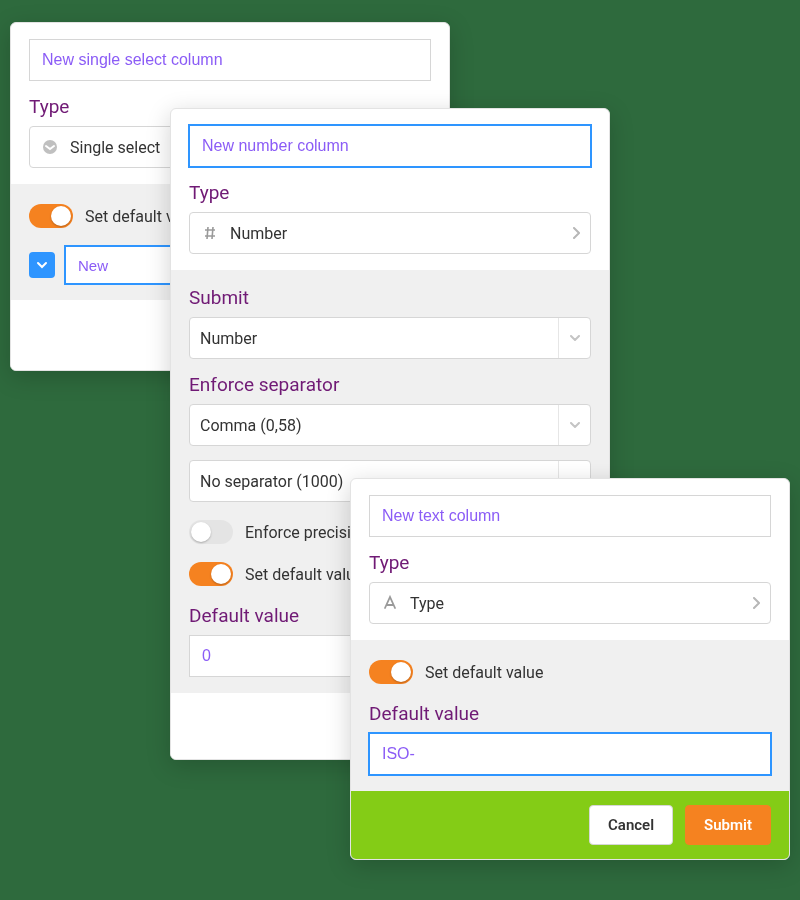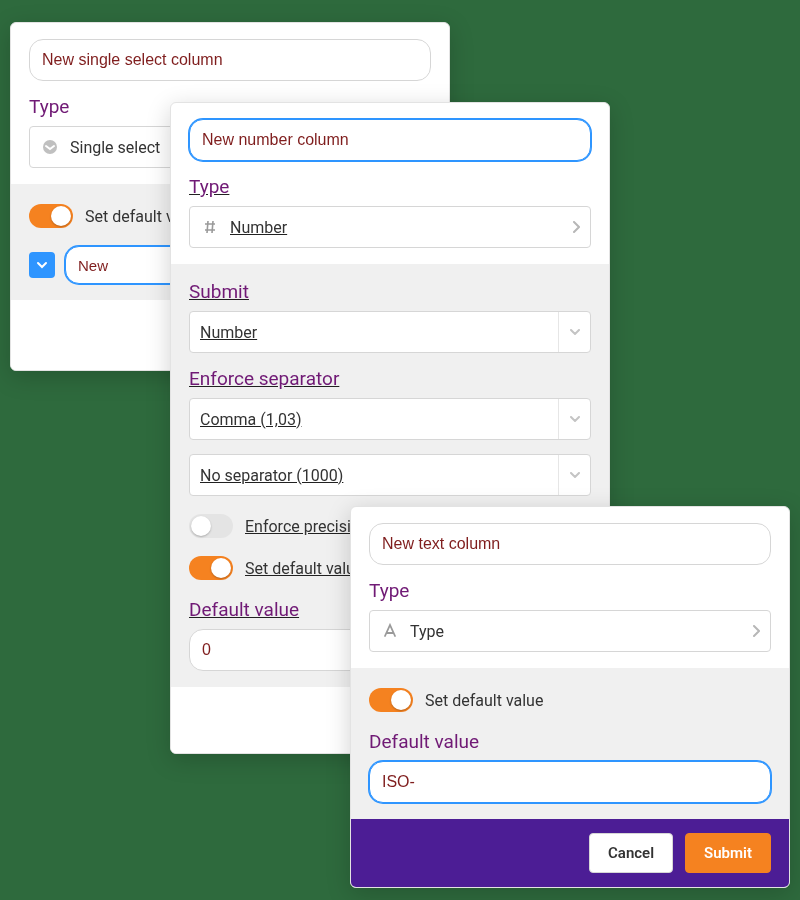--- a/index.html
+++ b/index.html
@@ -24,24 +24,24 @@
   .label {
     font-size:19px;
     color:#701a75;
     margin-bottom:8px;
   }
   .spacer { height:14px; }
   input.text {
     width:100%;
     height:42px;
     border:1px solid #d6d6d6;
-    border-radius:14px;
+    border-radius:0;
     padding:12px 12px;
     font-size:16px;
-    color:#7f1d1d;
+    color:#8b5cf6;
     outline:none;
     background:#fff;
   }
   input.text.focused {
     border:1px solid #2e95ff;
     box-shadow:0 0 0 1px #2e95ff;
   }
   input.text.small {
     height:38px;
     font-size:15px;
@@ -122,21 +122,21 @@
     display:flex;
     align-items:center;
     justify-content:center;
     flex-shrink:0;
   }
   .btn-row {
     display:flex;
     justify-content:flex-end;
     gap:12px;
     padding:14px 18px;
-    background:#4c1d95;
+    background:#84cc16;
   }
   .btn {
     height:40px;
     padding:0 18px;
     border-radius:4px;
     font-size:15px;
     font-weight:600;
     cursor:pointer;
     display:flex;
     align-items:center;
@@ -182,21 +182,21 @@
         <svg width="12" height="12" viewBox="0 0 12 12">
             <path d="M2 4l4 4 4-4" stroke="#fff" stroke-width="2" fill="none" stroke-linecap="round"></path>
           </svg>
       </div>
       <input class="text small focused" style="flex: 1 1 0%;" type="text" value="New">
     </div>
   </div>
   <div style="height:70px; background:#fff;"></div>
 </div>
 
-<div class="panel" style="left:170px; top:102px; width:440px;text-decoration:underline;">
+<div class="panel" style="left:170px; top:108px; width:440px;">
   <div class="pad">
     <input class="text focused" type="text" value="New number column" style="">
     <div class="spacer"></div>
     <div class="label">Type</div>
     <div class="select-box">
       <span class="lead-icon">
         <svg width="16" height="16" viewBox="0 0 16 16">
             <path d="M3 5h10M3 11h10M6 2L5 14M11 2l-1 12" stroke="#9a9a9a" stroke-width="1.6" fill="none"></path>
           </svg>
       </span>
@@ -215,21 +215,21 @@
       <span class="dropdown-btn">
         <svg width="10" height="6" viewBox="0 0 10 6">
             <path d="M1 1l4 4 4-4" fill="none" stroke="#c4c4c4" stroke-width="2" stroke-linecap="round"></path>
           </svg>
       </span>
     </div>
     <div class="spacer"></div>
 
     <div class="label">Enforce separator</div>
     <div class="select-box" style="padding-right:0;">
-      <span class="sel-value">Comma (1,03)</span>
+      <span class="sel-value">Comma (0,58)</span>
       <span class="dropdown-btn">
         <svg width="10" height="6" viewBox="0 0 10 6">
             <path d="M1 1l4 4 4-4" fill="none" stroke="#c4c4c4" stroke-width="2" stroke-linecap="round"></path>
           </svg>
       </span>
     </div>
     <div class="spacer"></div>
 
     <div class="select-box" style="padding-right:0;">
       <span class="sel-value">No separator (1000)</span>
@@ -255,21 +255,21 @@
       <span>Set default value</span>
     </div>
     <div class="spacer"></div>
 
     <div class="label">Default value</div>
     <input class="text" type="text" value="0" style="">
   </div>
   <div style="height:66px; background:#fff;"></div>
 </div>
 
-<div class="panel" style="left:350px; top:478px; width:440px;margin-top:28px;">
+<div class="panel" style="left:350px; top:478px; width:440px;">
   <div class="pad">
     <input class="text" type="text" value="New text column" style="">
     <div class="spacer"></div>
     <div class="label">Type</div>
     <div class="select-box">
       <span class="lead-icon">
         <svg width="16" height="16" viewBox="0 0 16 16">
             <path d="M3 13L8 2l5 11M4.5 10h7" stroke="#9a9a9a" stroke-width="1.8" fill="none" stroke-linecap="round"></path>
           </svg>
       </span>

